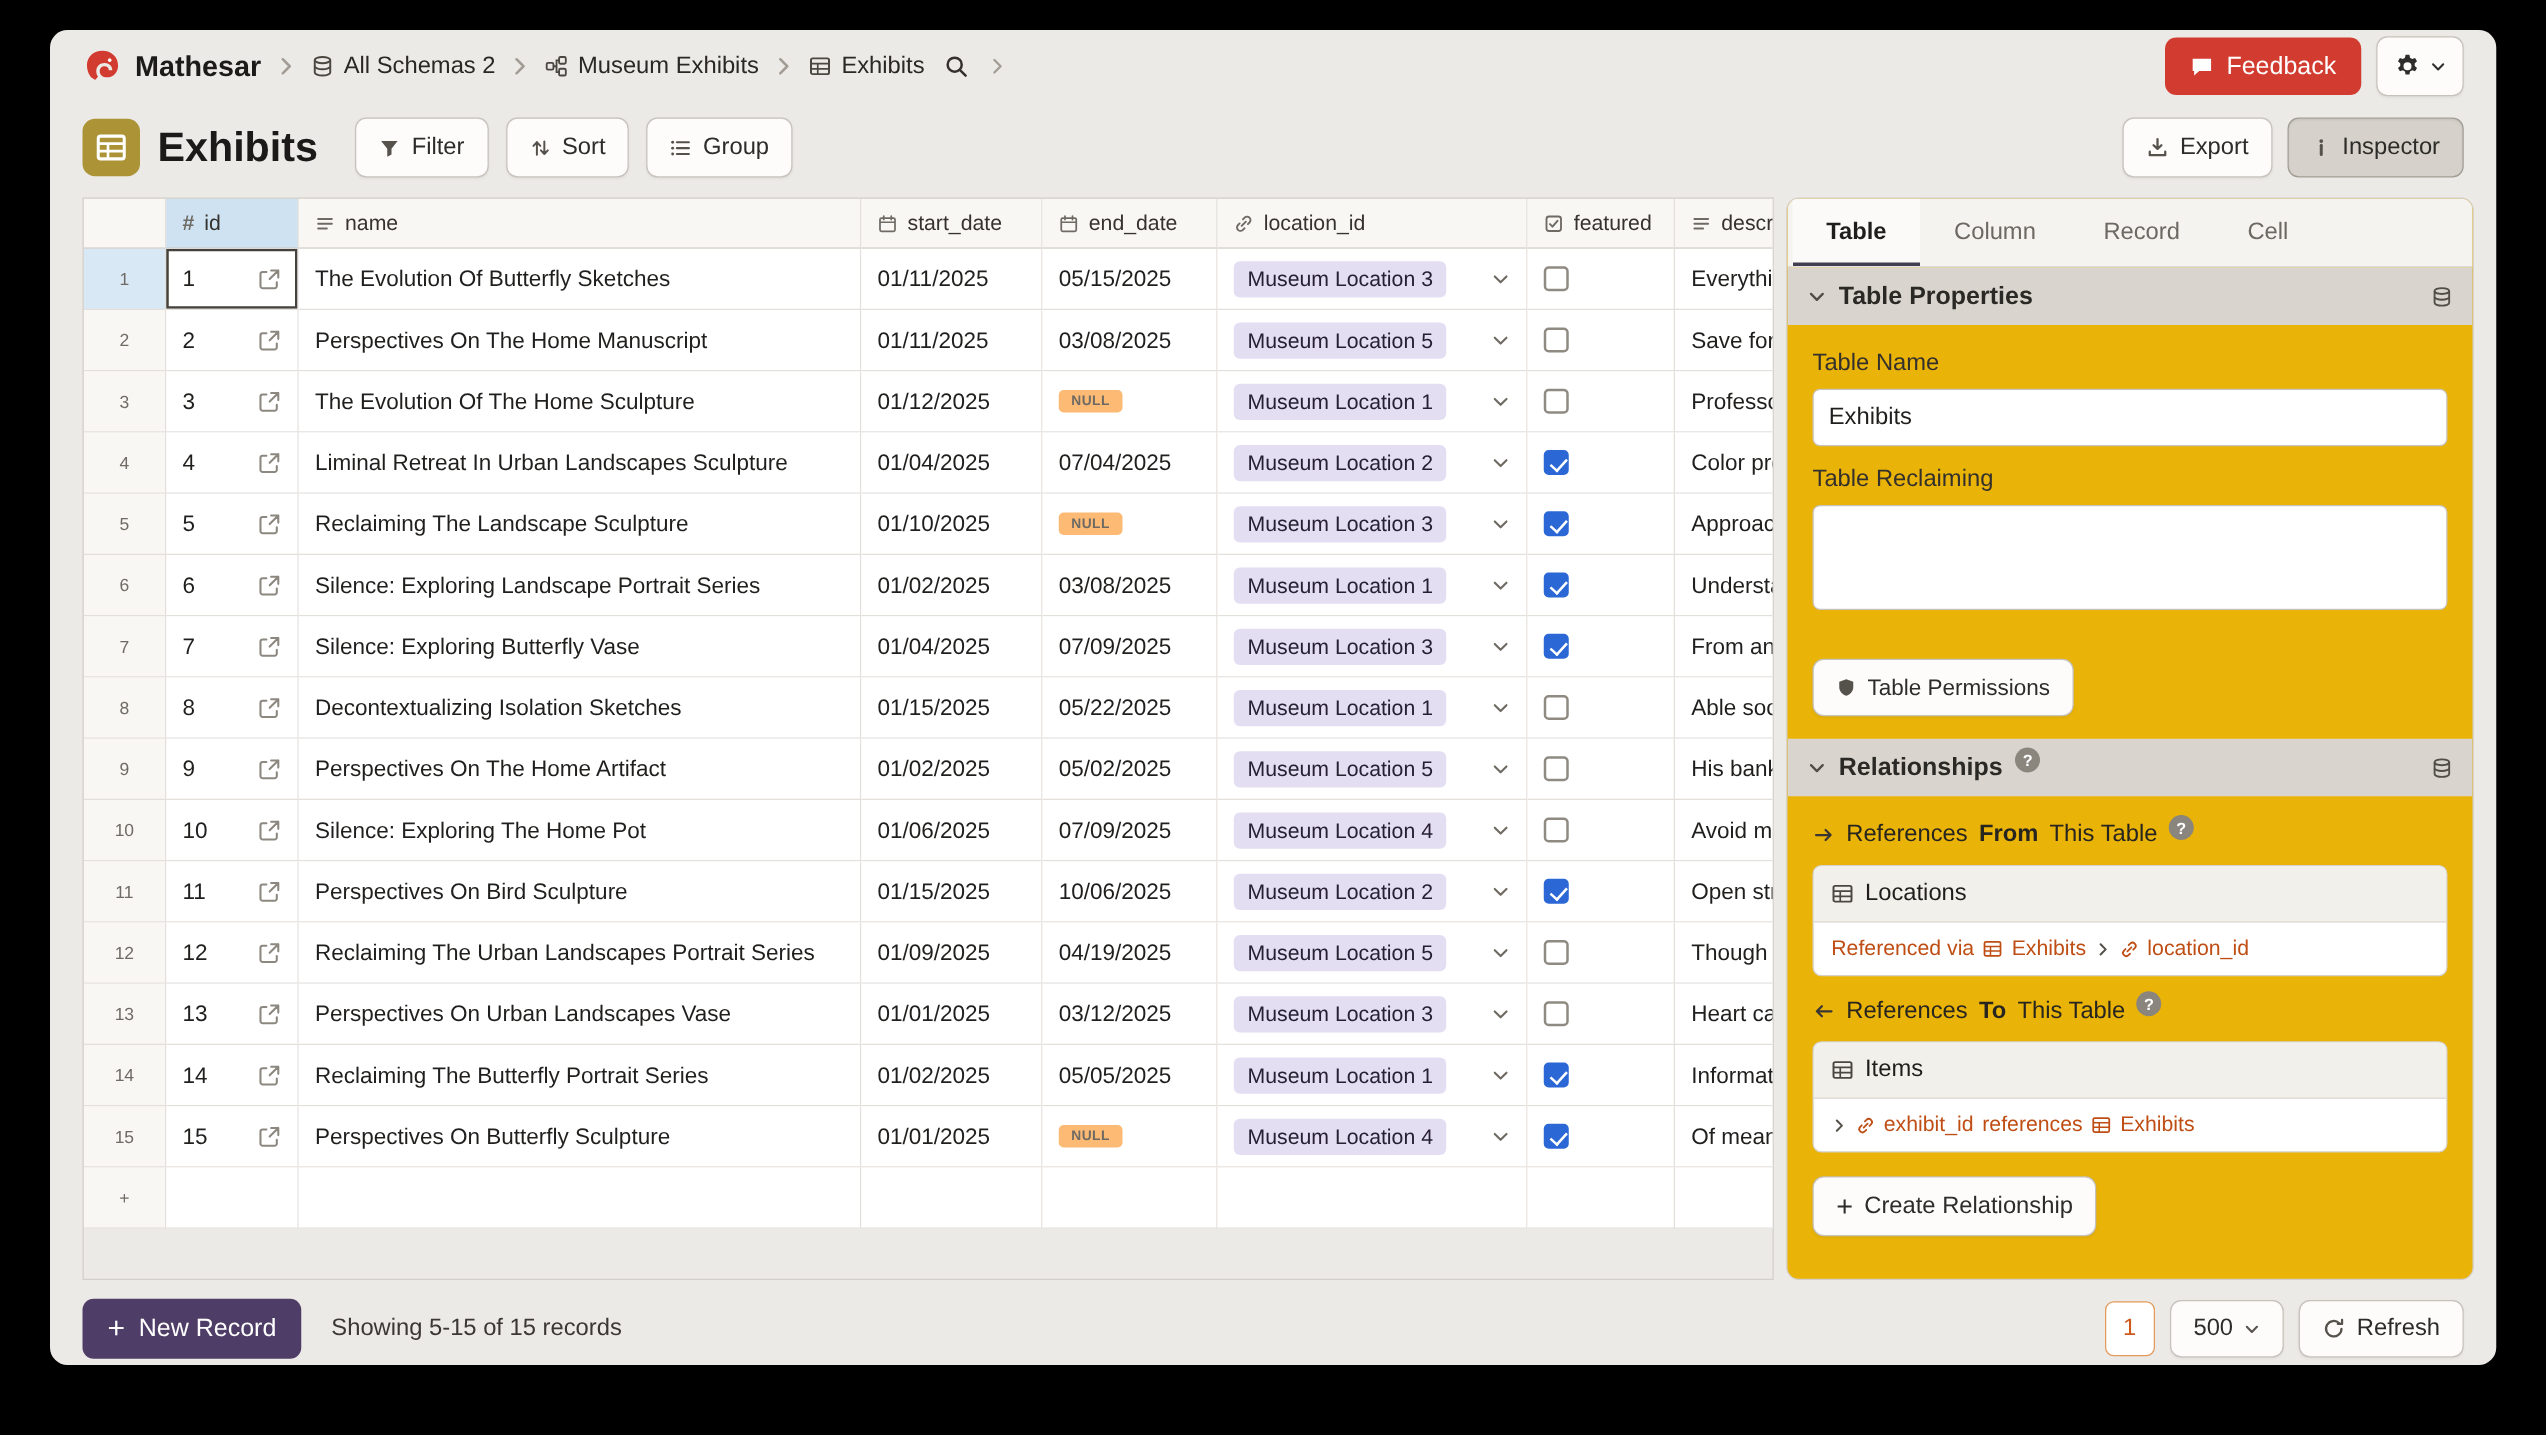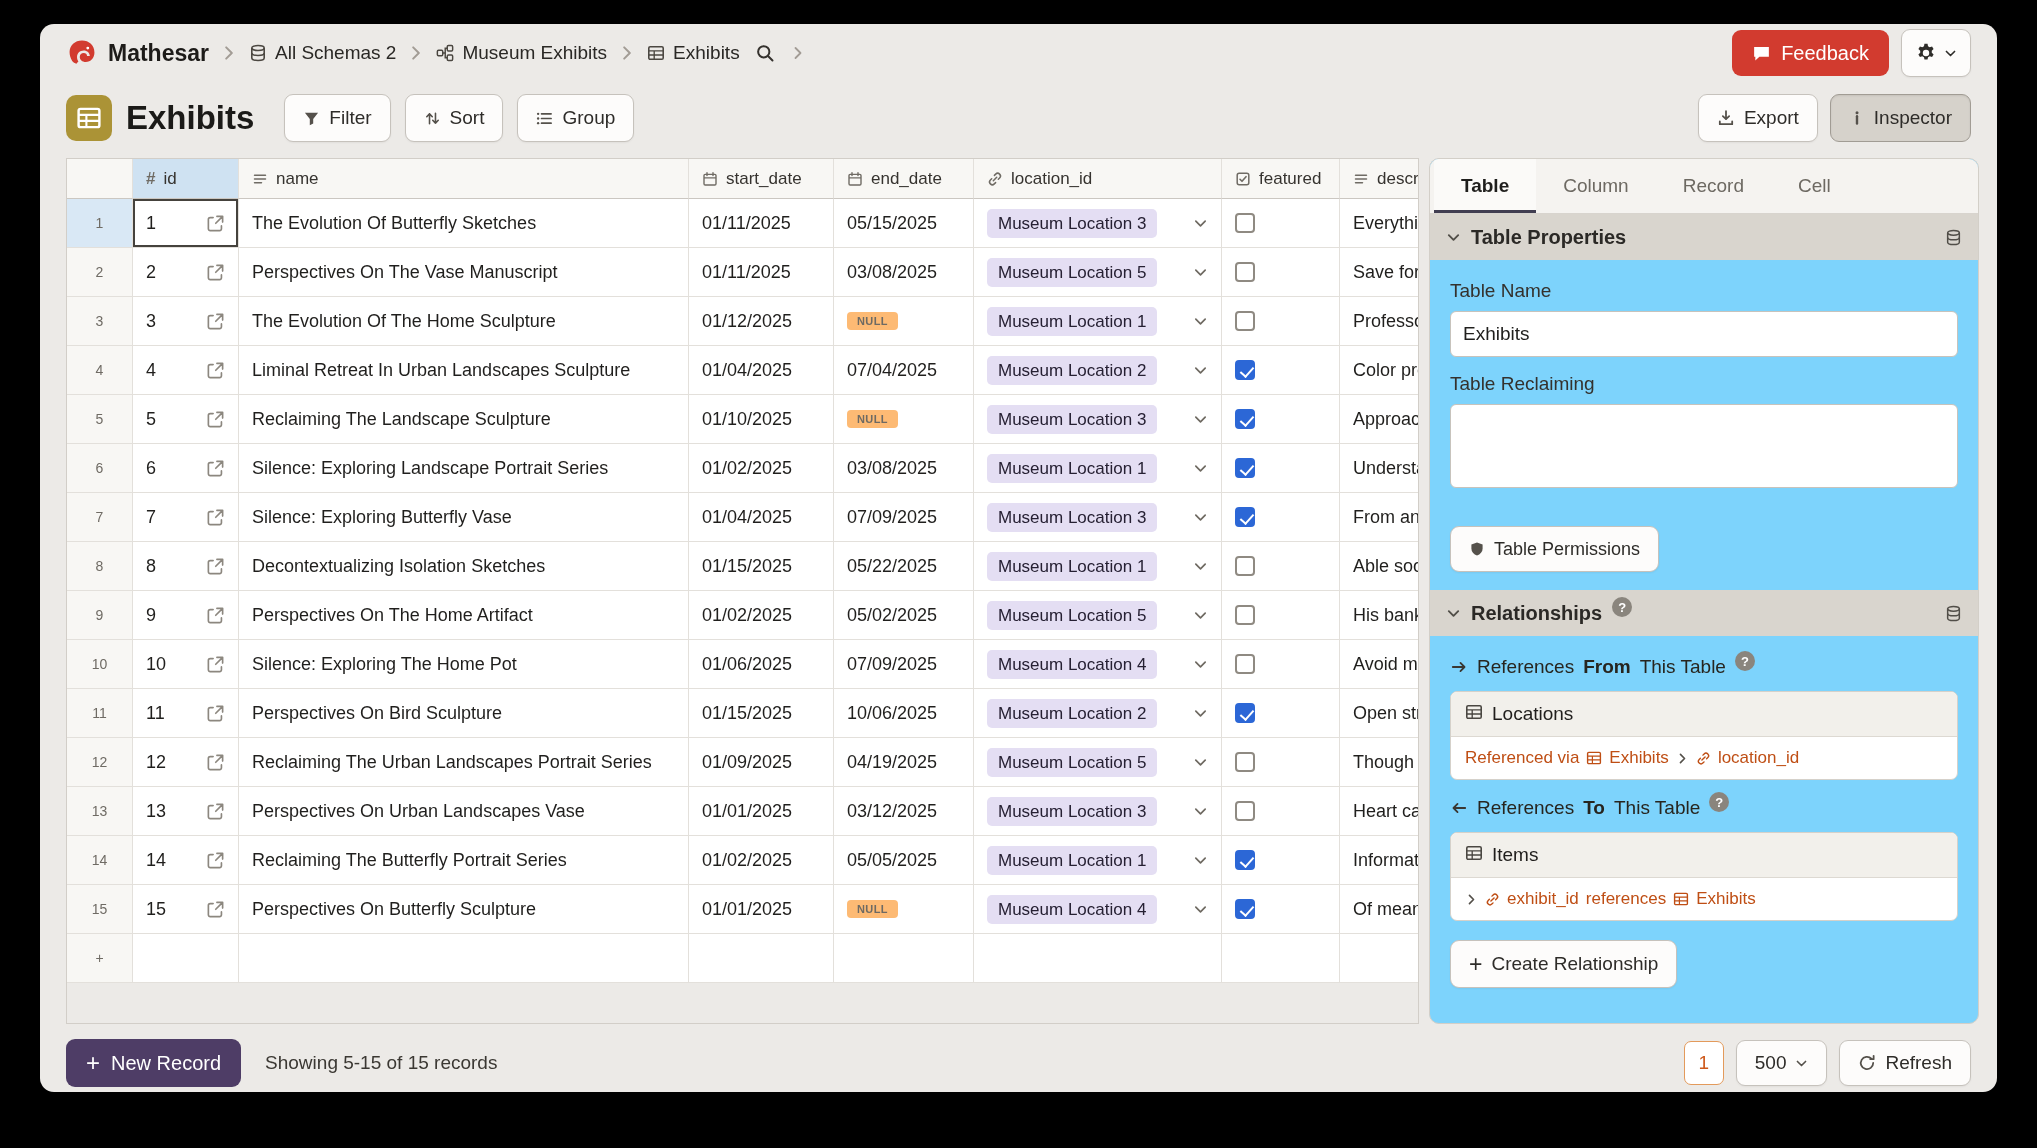--- a/index.html
+++ b/index.html
@@ -57,38 +57,38 @@
   .td.c-loc{justify-content:space-between;}
   .loc-pill{background:#e4def3;color:#262033;border-radius:5px;padding:6px 11px;font-size:17px;line-height:1;white-space:nowrap;}
   .chev{color:#6e6961;display:flex;}
   .null-pill{background:#fdba74;color:#6e6a63;border-radius:4px;padding:3px 10px;font-size:11px;font-weight:600;letter-spacing:.4px;}
   .cb{width:20px;height:20px;border:2px solid #8f8a82;border-radius:4px;background:#fff;box-sizing:border-box;position:relative;flex:0 0 auto;}
   .cb.checked{background:#2c67d6;border-color:#2c67d6;}
   .cb.checked::after{content:"";position:absolute;left:5.5px;top:1.5px;width:6px;height:11px;border:solid #fff;border-width:0 2.5px 2.5px 0;transform:rotate(42deg);}
   .plus-cell{font-size:20px;color:#514e48;}
 
   
-  .inspector{flex:1;background:#7dd3fc;border:1px solid #d3cfc8;border-radius:10px;overflow:hidden;display:flex;flex-direction:column;min-width:0;}
+  .inspector{flex:1;background:#eab308;border:1px solid #d3cfc8;border-radius:10px;overflow:hidden;display:flex;flex-direction:column;min-width:0;}
   .tabs{display:flex;flex:0 0 54px;border-bottom:1px solid #d8d4ce;background:#f5f3f0;padding:0 4px;}
   .tab{padding:0 27px;display:flex;align-items:center;font-size:19px;color:#6d6962;}
   .tab.active{color:#1f1e1c;font-weight:700;box-shadow:inset 0 -3px 0 #413e51;background:#fbfaf8;}
   .panel-body{flex:1;overflow:hidden;}
   .sec-bar{background:#d9d5ce;height:46px;display:flex;align-items:center;gap:10px;padding:0 16px;font-size:20px;font-weight:700;color:#2b2926;}
   .sec-bar .ic{color:#514e48;display:flex;}
   .sec-bar .dbic{margin-left:auto;color:#514e48;display:flex;}
   .sec-content{padding:16px 20px 18px;}
   .field-label{font-size:19px;color:#34312d;margin:4px 0 9px;}
   .text-input{width:100%;height:46px;border:1px solid #c7c3bc;border-radius:6px;background:#fff;font-size:19px;color:#201f1d;padding:0 12px;box-sizing:border-box;font-family:inherit;}
   .textarea{width:100%;height:84px;resize:none;border:1px solid #c7c3bc;border-radius:6px;background:#fff;font-size:19px;color:#201f1d;padding:10px 12px;box-sizing:border-box;font-family:inherit;}
   .btn-perm{margin-top:34px;height:44px;font-size:18px;}
   .ref-line{display:flex;align-items:center;gap:9px;font-size:19px;color:#27251f;margin:4px 0 13px;}
   .ref-line .ic{color:#3a3732;display:flex;}
   .qbadge{width:20px;height:20px;border-radius:50%;background:#8a857d;color:#fff;font-size:13px;font-weight:700;display:inline-flex;align-items:center;justify-content:center;transform:translateY(-6px);flex:0 0 auto;}
   .card{border:1px solid #d5d1ca;border-radius:7px;overflow:hidden;margin-bottom:17px;background:#fff;}
-  .card-head{background:#f2f0eb;padding:11px 14px;display:flex;gap:9px;font-size:19px;color:#201e1c;border-bottom:1px solid #ddd9d2;}
+  .card-head{background:#f2f0eb;padding:11px 14px;display:flex;align-items:center;gap:9px;font-size:19px;color:#201e1c;border-bottom:1px solid #ddd9d2;}
   .card-head .ic{color:#4a4742;display:flex;}
   .card-row{padding:11px 14px;display:flex;align-items:center;gap:7px;font-size:17px;color:#bf4e14;}
   .card-row .ic{display:flex;}
   .card-row .dark{color:#54504a;}
   .btn-create{height:46px;font-size:19px;margin-top:2px;}
   .plus-glyph{font-size:23px;line-height:1;color:#2e2c29;}
 
   
   .statusbar{flex:0 0 58px;display:flex;align-items:center;gap:24px;padding:0 26px;}
   .btn-newrec{background:#4e3d66;color:#fff;height:48px;border-radius:9px;display:flex;align-items:center;gap:11px;padding:0 20px;font-size:20px;}
@@ -361,21 +361,21 @@
     <div class="td c-id">
       <span class="id-val">2</span>
       <span class="expand">
                 <svg width="19" height="19" viewBox="0 0 16 16">
                   <path d="M6 3H3.5A1.5 1.5 0 002 4.5v8A1.5 1.5 0 003.5 14h8a1.5 1.5 0 001.5-1.5V10" fill="none" stroke="currentColor" stroke-width="1.4" stroke-linecap="round"></path>
                   <path d="M9.2 2H14v4.8M14 2L8.2 7.8" fill="none" stroke="currentColor" stroke-width="1.4" stroke-linecap="round" stroke-linejoin="round"></path>
                 </svg>
               </span>
     </div>
     <div class="td c-name">
-              <span class="txt">Perspectives On The Vase Manuscript</span>
+              <span class="txt">Perspectives On The Home Manuscript</span>
             </div>
     <div class="td c-sd">
               <span class="txt">01/11/2025</span>
             </div>
     <div class="td c-ed">
               <span class="txt">03/08/2025</span>
             </div>
     <div class="td c-loc">
       <span class="loc-pill">Museum Location 5</span>
       <span class="chev">

